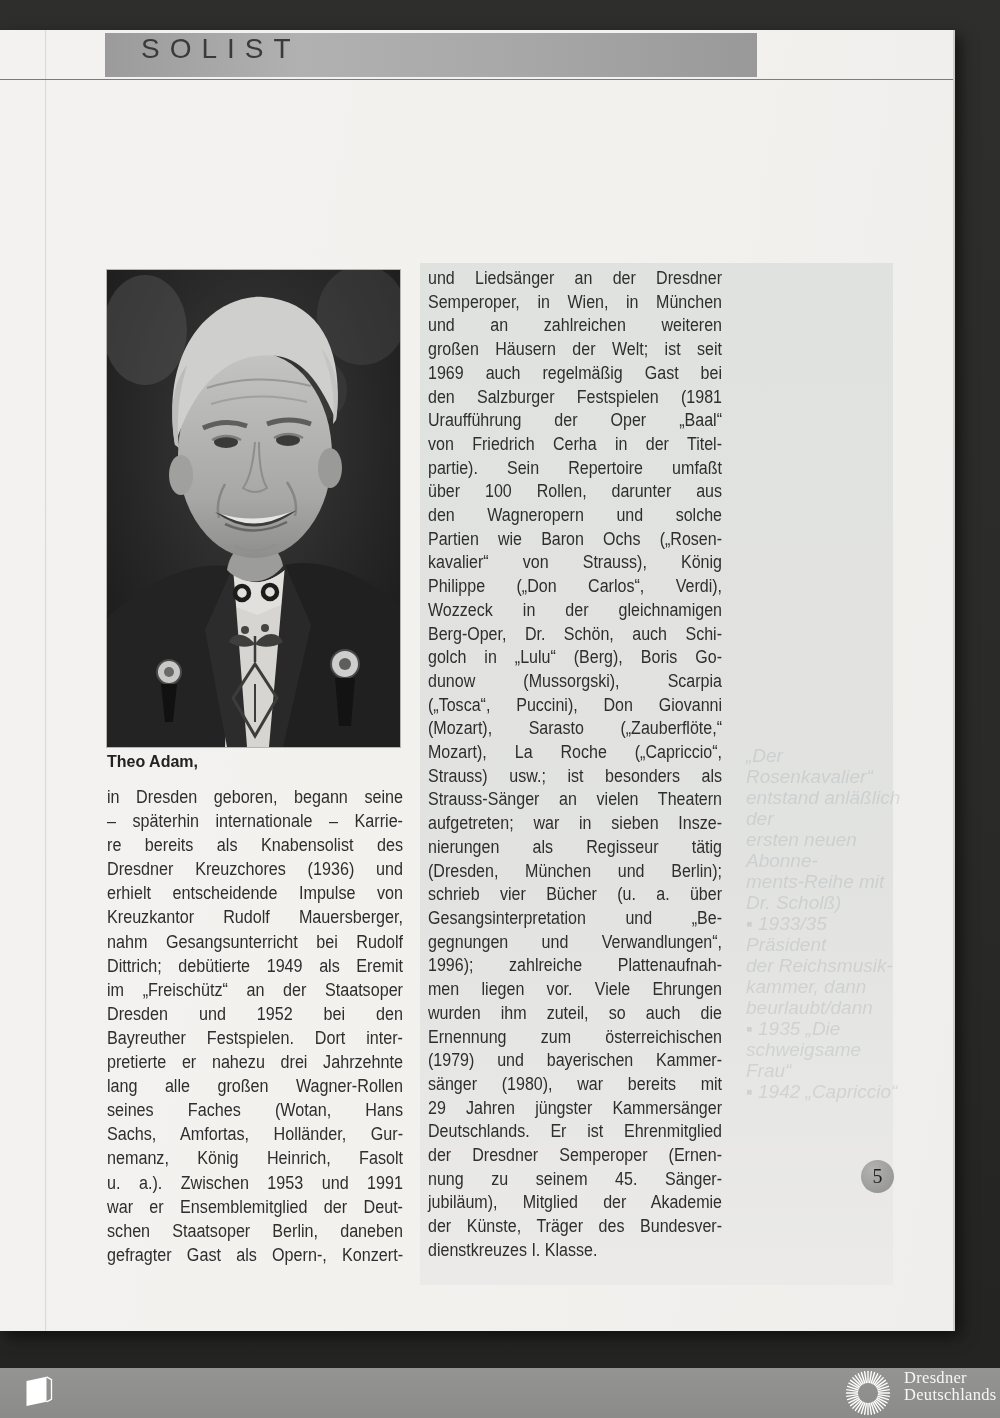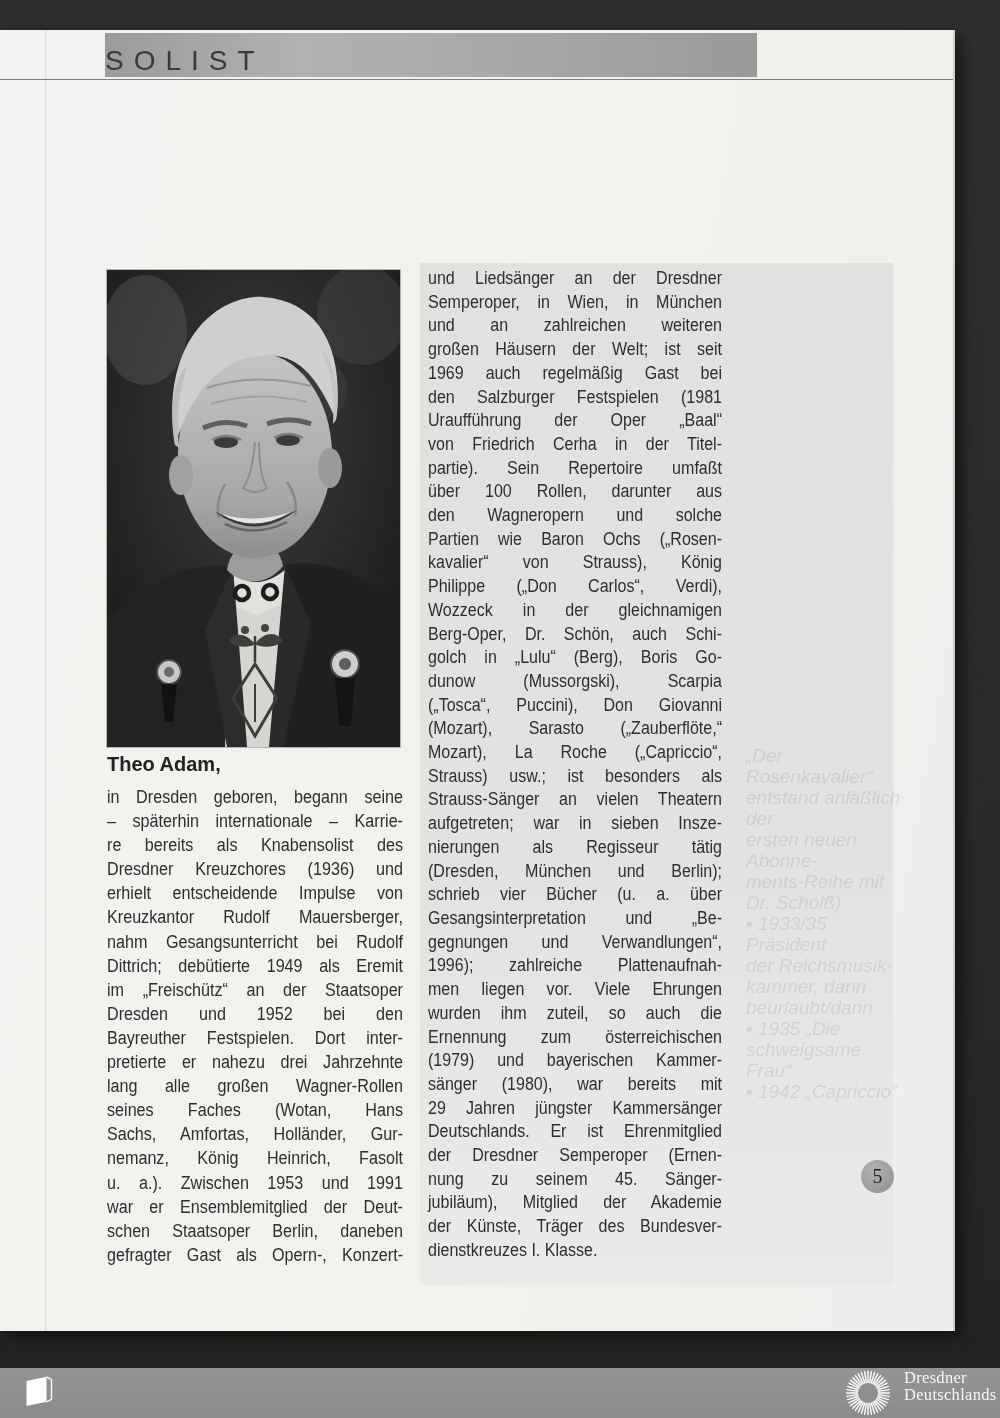--- a/index.html
+++ b/index.html
@@ -19,38 +19,38 @@
     position:absolute;left:45px;top:0;bottom:0;width:2px;
     background:linear-gradient(90deg,rgba(0,0,0,.14),rgba(255,255,255,.5));
   }
   .top-rule{
     position:absolute;left:0;top:49px;width:100%;height:1px;
     background:#55554e;opacity:.75;
   }
   .header-bar{
     position:absolute;left:105px;top:3px;width:652px;height:44px;
     background:linear-gradient(90deg,#9b9b9b 0%,#b1b1b1 30%,#a8a8a8 62%,#999 100%);
-    display:flex;align-items:flex-end;box-sizing:border-box;
+    display:flex;align-items:flex-start;padding-left:36px;box-sizing:border-box;
   }
   .header-title{
     font-size:28px;letter-spacing:10px;color:#3a3a3a;font-weight:400;
   }
   .panel{
     position:absolute;left:420px;top:233px;width:473px;height:1022px;
     background:linear-gradient(180deg,#e0e2e0 0%,#e2e3e1 60%,#ebeae8 100%);
   }
   
   .photo{
     position:absolute;left:107px;top:240px;width:293px;height:477px;
     outline:1px solid #b5b4b2;
   }
   .photo svg{display:block;width:100%;height:100%;}
   
   .caption{
-    position:absolute;left:107px;top:723px;font-size:20px;font-weight:bold;color:#222;
+    position:absolute;left:107px;top:723px;font-size:16px;font-weight:bold;color:#222;
   }
   .col{position:absolute;transform-origin:0 0;}
   .col-left{left:107px;top:755px;width:330px;transform:scaleX(.897);}
   .col-right{left:428px;top:237px;width:330px;transform:scaleX(.891);}
   .t-line{
     font-size:18px;color:#2e2e2e;
     text-align:justify;text-align-last:justify;
   }
   .col-left .t-line{line-height:24.1px;}
   .col-right .t-line{line-height:23.7px;}

